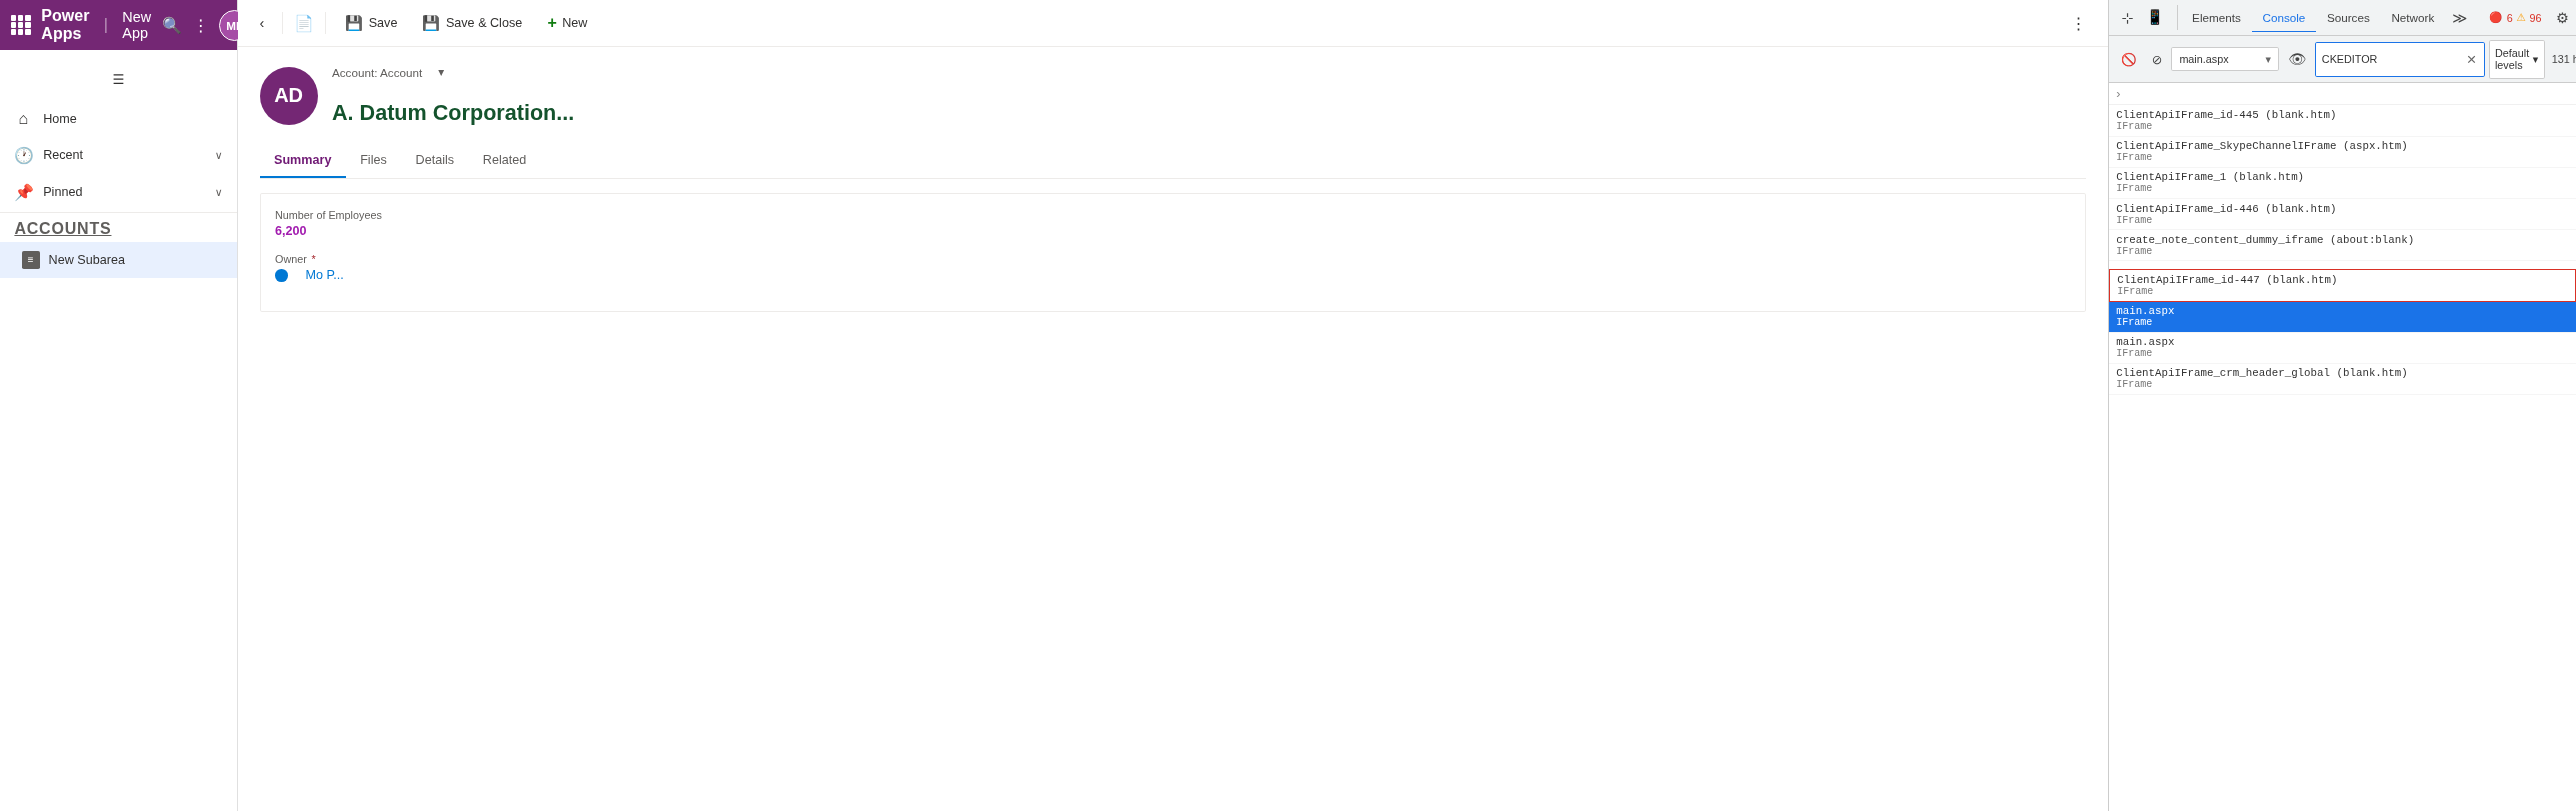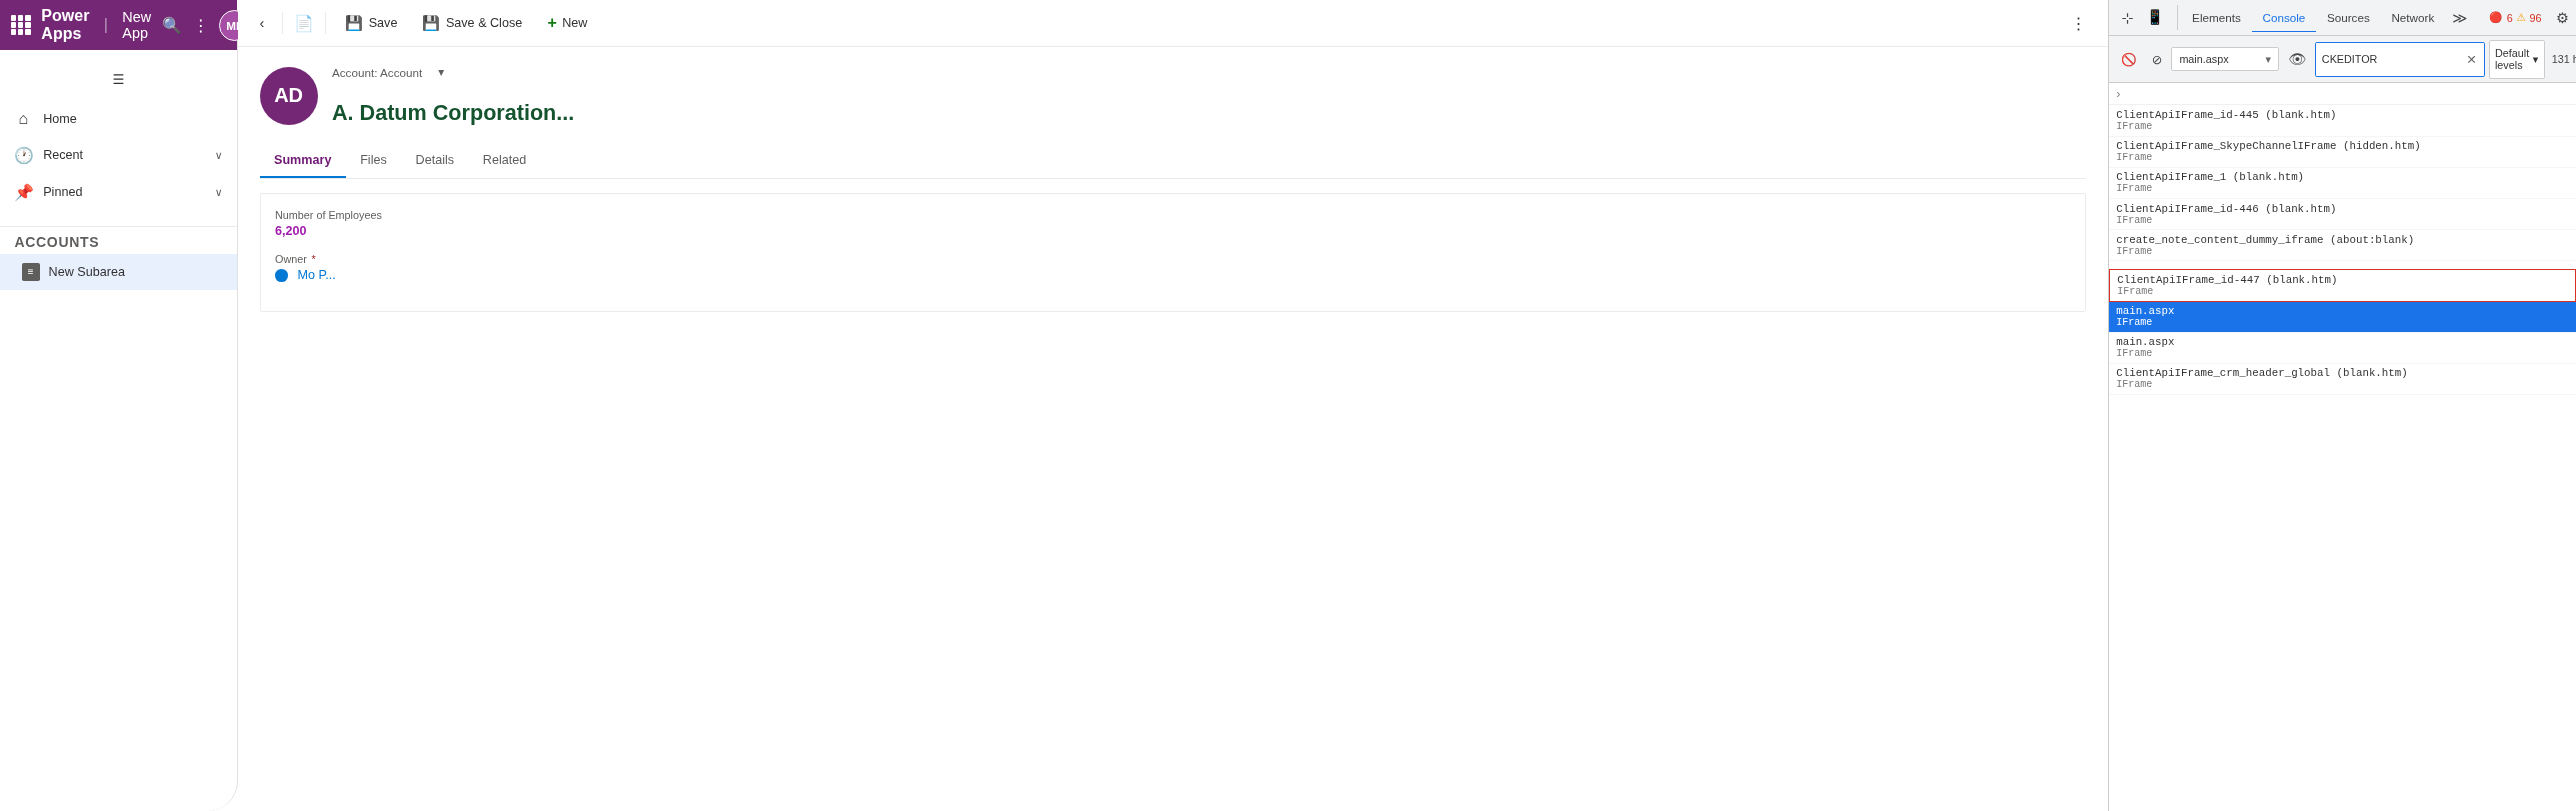--- a/index.html
+++ b/index.html
@@ -6,21 +6,20 @@
     body { font-family: 'Segoe UI', Arial, sans-serif; font-size: 12.6px; display: flex; height: 811px; overflow: hidden; background: #fff; }
 
     
     .left-panel {
       width: 238px;
       display: flex;
       flex-direction: column;
       background: #fff;
       border-right: 0.9px solid #e0e0e0;
       flex-shrink: 0;
-      border-radius: 30px;
     }
 
     .top-bar {
       background: #742774;
       display: flex;
       align-items: center;
       height: 50px;
       padding: 0 10.8px;
       gap: 10.8px;
       color: #fff;
@@ -116,27 +115,28 @@
       font-size: 16px;
       width: 18px;
       text-align: center;
     }
 
     .nav-label { flex: 1; }
     .nav-chevron { font-size: 10.8px; color: #605e5c; }
 
     .nav-section {
       padding: 7.2px 14.4px 3.6px;
-      font-size: 14px;
+      font-size: 16px;
       font-weight: 600;
       color: #605e5c;
       text-transform: uppercase;
       letter-spacing: 0.05em;
       border-top: 0.9px solid #edebe9;
-      margin-top: 15px;
+      margin-top: 1px;
+      text-decoration: underline;
     }
 
     .hamburger-btn {
       background: none;
       border: none;
       cursor: pointer;
       padding: 14.4px;
       color: #323130;
     }
 
@@ -320,21 +320,21 @@
       font-size: 12.6px;
       color: #a21caf;
       font-weight: 700;
     }
 
     .field-link {
       color: #0078d4;
       cursor: pointer;
       display: flex;
       align-items: center;
-      gap: 10px;
+      gap: 18px;
     }
     .field-link-circle {
       width: 12.6px;
       height: 12.6px;
       border-radius: 50%;
       background: #0078d4;
       display: inline-block;
     }
 
     
@@ -750,21 +750,21 @@
   <div class="scroll-indicator">
     <span class="scroll-indicator-arrow">›</span>
   </div>
 
   <div class="console-list" id="console-list">
   <div class="console-item">
         <div class="frame-name">ClientApiIFrame_id-445 (blank.htm)</div>
         <div class="frame-type">IFrame</div>
       </div>
       <div class="console-item">
-        <div class="frame-name">ClientApiIFrame_SkypeChannelIFrame (hidden.htm)</div>
+        <div class="frame-name">ClientApiIFrame_SkypeChannelIFrame (aspx.htm)</div>
         <div class="frame-type">IFrame</div>
       </div>
       <div class="console-item">
         <div class="frame-name">ClientApiIFrame_1 (blank.htm)</div>
         <div class="frame-type">IFrame</div>
       </div>
       <div class="console-item">
         <div class="frame-name">ClientApiIFrame_id-446 (blank.htm)</div>
         <div class="frame-type">IFrame</div>
       </div>

